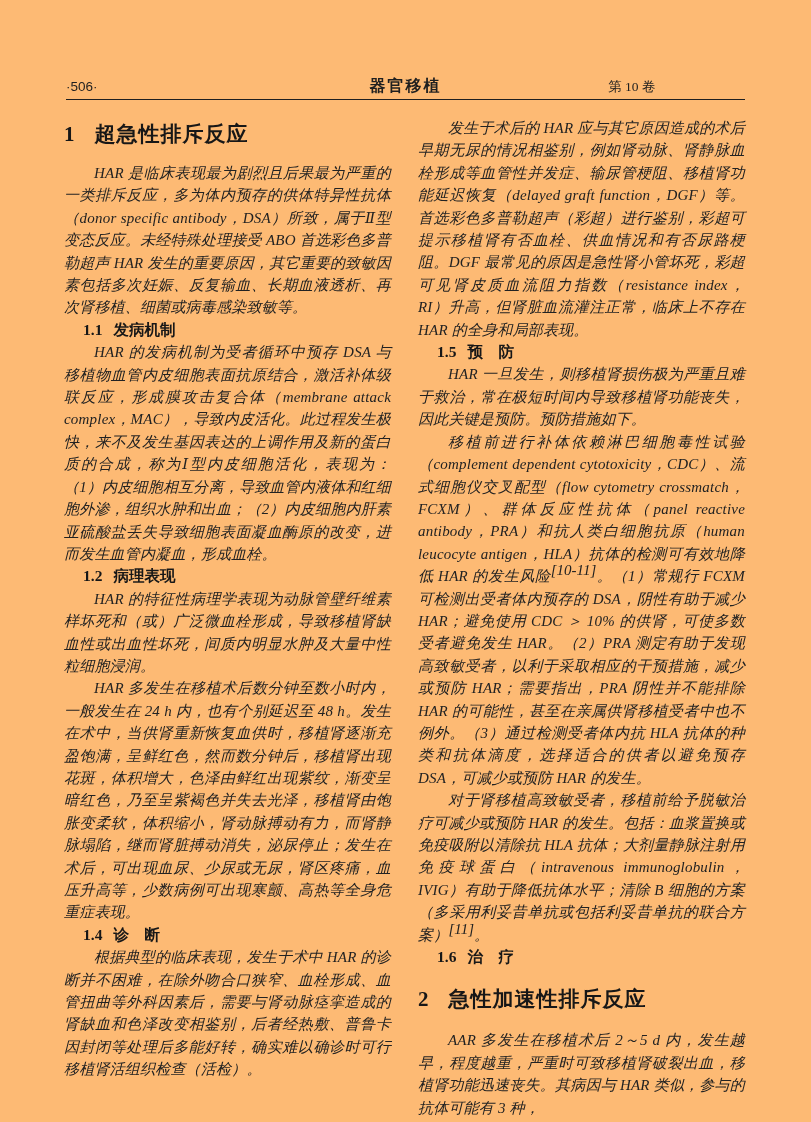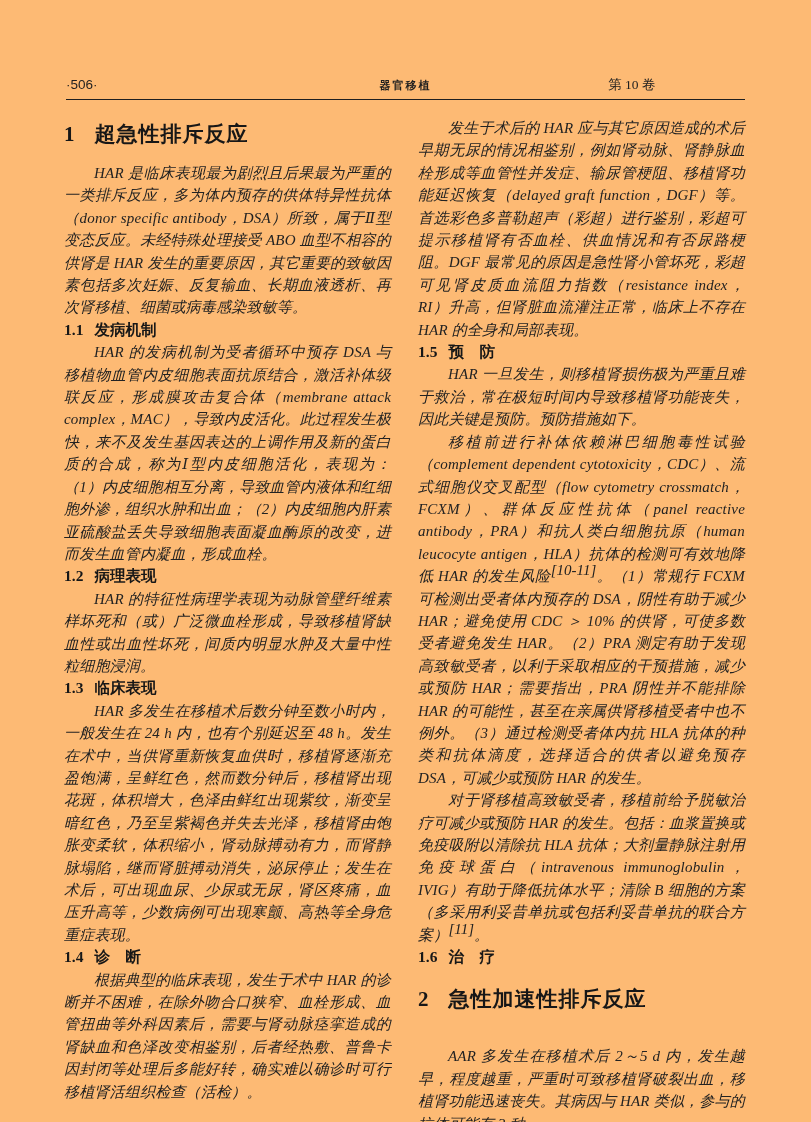--- a/index.html
+++ b/index.html
@@ -19,21 +19,21 @@
   .page-header {
     position: absolute;
     top: 76px;
     left: 66px;
     width: 679px;
     display: flex;
     align-items: baseline;
     font-size: 14px;
   }
   .page-header .hleft  { flex: 1; text-align: left;  font-family: "Liberation Sans", "DejaVu Sans", sans-serif; font-size: 13.5px; }
-  .page-header .hmid   { flex: 1; text-align: center; font-family: "Liberation Sans", "DejaVu Sans", sans-serif; font-weight: 700; font-size: 11px; letter-spacing: 2px; }
+  .page-header .hmid   { flex: 1; text-align: center; font-family: "Liberation Sans", "DejaVu Sans", sans-serif; font-weight: 700; font-size: 16px; letter-spacing: 2px; }
   .page-header .hright { flex: 1; text-align: center; font-size: 13.5px; }
   .header-rule {
     position: absolute;
     top: 99px;
     left: 66px;
     width: 679px;
     border-top: 1.6px solid #1f1f1f;
   }
   .columns {
     position: absolute;
@@ -55,33 +55,34 @@
   h1.section-heading .sec-num {
     font-family: "Liberation Serif", "DejaVu Serif", serif;
     margin-right: 20px;
     font-weight: 700;
   }
   h1.section-heading .sec-title {
     font-family: "Liberation Sans", "DejaVu Sans", sans-serif;
     letter-spacing: 1px;
     text-align: right;
   }
-  h1.section-heading.spaced { margin-top: 17px; margin-bottom: 32px; }
+  h1.section-heading.spaced { margin-top: 17px; margin-bottom: 16px; }
 
   h2.sub-heading {
     margin: 0;
     font-size: 15.5px;
     line-height: 22.4px;
     font-weight: 700;
     font-family: "Liberation Sans", "DejaVu Sans", sans-serif;
     color: #171717;
   }
   h2.sub-heading .sub-num {
     font-family: "Liberation Serif", "DejaVu Serif", serif;
     margin-right: 11px;
+    margin-left: 19px;
   }
 
   p.body-text {
     margin: 0;
     font-size: 15px;
     line-height: 22.4px;
     text-align: justify;
     text-indent: 2em;
     letter-spacing: 0.2px;
     color: #222222;
@@ -105,35 +106,32 @@
     <span class="hright">第 10 卷</span>
   </div>
   <div class="header-rule"></div>
 
   <div class="columns">
 
     <div class="col">
       <h1 class="section-heading">
         <span class="sec-num">1</span><span class="sec-title">超急性排斥反应</span>
       </h1>
-      <p class="body-text">HAR 是临床表现最为剧烈且后果最为严重的一类排斥反应，多为体内预存的供体特异性抗体（donor specific antibody，DSA）所致，属于Ⅱ型变态反应。未经特殊处理接受 ABO 血型不相容的供肾是 HAR 发生的重要原因，其它重要的致敏因素包括多次妊娠、反复输血、长期血液透析、再次肾移植、细菌或病毒感染致敏等。</p>
+      <p class="body-text">HAR 是临床表现最为剧烈且后果最为严重的一类排斥反应，多为体内预存的供体特异性抗体（donor specific antibody，DSA）所致，属于Ⅱ型变态反应。未经特殊处理接受 ABO 首选彩色多普勒超声 HAR 发生的重要原因，其它重要的致敏因素包括多次妊娠、反复输血、长期血液透析、再次肾移植、细菌或病毒感染致敏等。</p>
 
       <h2 class="sub-heading">
         <span class="sub-num">1.1</span><span>发病机制</span>
       </h2>
       <p class="body-text">HAR 的发病机制为受者循环中预存 DSA 与移植物血管内皮细胞表面抗原结合，激活补体级联反应，形成膜攻击复合体（membrane attack complex，MAC），导致内皮活化。此过程发生极快，来不及发生基因表达的上调作用及新的蛋白质的合成，称为Ⅰ型内皮细胞活化，表现为：（1）内皮细胞相互分离，导致血管内液体和红细胞外渗，组织水肿和出血；（2）内皮细胞内肝素亚硫酸盐丢失导致细胞表面凝血酶原的改变，进而发生血管内凝血，形成血栓。</p>
 
       <h2 class="sub-heading">
         <span class="sub-num">1.2</span><span>病理表现</span>
       </h2>
       <p class="body-text">HAR 的特征性病理学表现为动脉管壁纤维素样坏死和（或）广泛微血栓形成，导致移植肾缺血性或出血性坏死，间质内明显水肿及大量中性粒细胞浸润。</p>
 
-      <h2 class="sub-heading">
-        <span class="sub-num">1.3</span><span>临床表现</span>
-      </h2>
       <p class="body-text">HAR 多发生在移植术后数分钟至数小时内，一般发生在 24 h 内，也有个别延迟至 48 h。发生在术中，当供肾重新恢复血供时，移植肾逐渐充盈饱满，呈鲜红色，然而数分钟后，移植肾出现花斑，体积增大，色泽由鲜红出现紫纹，渐变呈暗红色，乃至呈紫褐色并失去光泽，移植肾由饱胀变柔软，体积缩小，肾动脉搏动有力，而肾静脉塌陷，继而肾脏搏动消失，泌尿停止；发生在术后，可出现血尿、少尿或无尿，肾区疼痛，血压升高等，少数病例可出现寒颤、高热等全身危重症表现。</p>
 
       <h2 class="sub-heading">
         <span class="sub-num">1.4</span><span>诊　断</span>
       </h2>
       <p class="body-text">根据典型的临床表现，发生于术中 HAR 的诊断并不困难，在除外吻合口狭窄、血栓形成、血管扭曲等外科因素后，需要与肾动脉痉挛造成的肾缺血和色泽改变相鉴别，后者经热敷、普鲁卡因封闭等处理后多能好转，确实难以确诊时可行移植肾活组织检查（活检）。</p>
     </div>
 
     <div class="col">
       <p class="body-text">发生于术后的 HAR 应与其它原因造成的术后早期无尿的情况相鉴别，例如肾动脉、肾静脉血栓形成等血管性并发症、输尿管梗阻、移植肾功能延迟恢复（delayed graft function，DGF）等。首选彩色多普勒超声（彩超）进行鉴别，彩超可提示移植肾有否血栓、供血情况和有否尿路梗阻。DGF 最常见的原因是急性肾小管坏死，彩超可见肾皮质血流阻力指数（resistance index，RI）升高，但肾脏血流灌注正常，临床上不存在 HAR 的全身和局部表现。</p>

